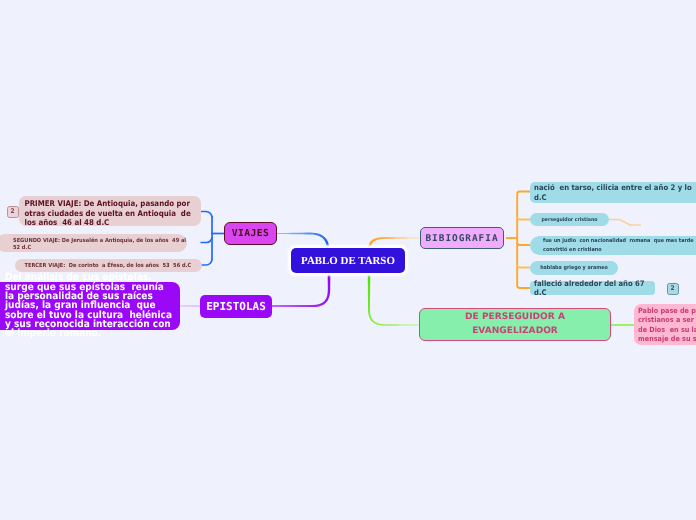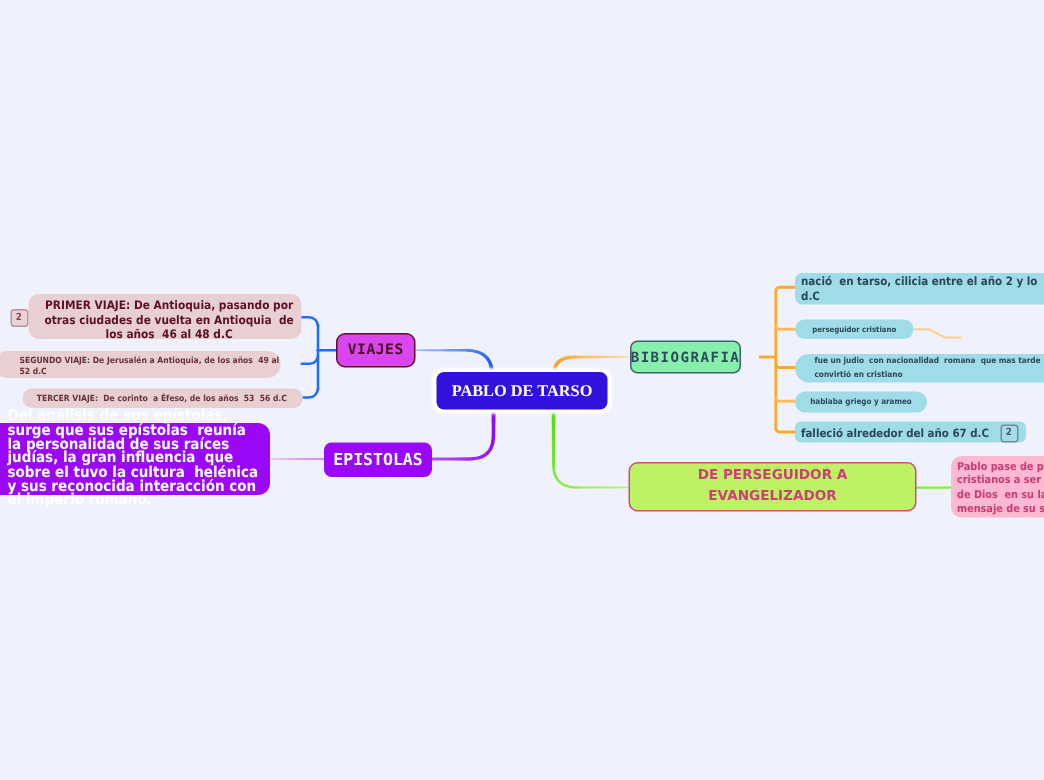--- a/index.html
+++ b/index.html
@@ -5,64 +5,64 @@
 html,body{margin:0;padding:0;}
 body{width:696px;height:520px;background:#eff2fc;overflow:hidden;position:relative;
   font-family:"DejaVu Sans Condensed","DejaVu Sans",sans-serif;-webkit-font-smoothing:antialiased;text-rendering:geometricPrecision;}
 .stage{position:absolute;left:0;top:0;width:696px;height:520px;}
 svg.links{position:absolute;left:0;top:0;width:696px;height:520px;overflow:visible;pointer-events:none;}
 .node{position:absolute;box-sizing:border-box;display:flex;align-items:center;}
 .node span{display:block;white-space:pre-wrap;}
 .stage{will-change:transform;transform:translateZ(0);}
 
 
-.vj1{left:19px;top:196px;width:182px;height:30px;background:#e7cfd2;border-radius:7px;padding:3px 0 0 5.5px;align-items:flex-start;text-align:center;}
+.vj1{left:19px;top:196px;width:182px;height:30px;background:#e7cfd2;border-radius:7px;padding:3px 0 0 5.5px;align-items:flex-start;}
 .vj1 span{font-size:7.85px;font-weight:bold;color:#5b1025;line-height:9.7px;}
 .vj2{left:-4px;top:233.5px;width:191px;height:18px;background:#e7cfd2;border-radius:9px;padding:4px 0 0 17px;align-items:flex-start;}
 .vj2 span{font-size:5.65px;font-weight:bold;color:#6b3038;line-height:7.4px;}
 .vj3{left:15px;top:258.5px;width:187px;height:13px;background:#e7cfd2;border-radius:6.5px;padding:4px 0 0 9.5px;align-items:flex-start;}
 .vj3 span{font-size:5.65px;font-weight:bold;color:#6b3038;line-height:7.6px;}
 .badge2a{position:absolute;left:6.5px;top:205.5px;width:10px;height:10px;border:0.9px solid #c08d97;border-radius:2.5px;
   background:#e9d4d8;display:flex;align-items:center;justify-content:center;font-size:6.5px;color:#8a3f4d;line-height:1;font-weight:bold;}
 
 .viajes{left:224px;top:222px;width:53px;height:23px;background:#d946ef;border:1.6px solid #5b1025;border-radius:6px;
   justify-content:center;}
 .viajes span{font-size:9.7px;font-weight:bold;color:#4a0d1e;letter-spacing:0.4px;font-family:"DejaVu Sans Mono",monospace;}
 
 
 .epis-txt{left:-8px;top:282px;width:188px;height:48px;background:#9b07f7;border-radius:8px;padding:0 0 0 13px;}
 .epis-txt span{font-size:10px;font-weight:bold;color:#ffffff;line-height:9.3px;width:167px;flex:0 0 167px;}
-.epistolas{left:216px;top:295px;width:72px;height:23px;background:#9b07f7;border-radius:5px;justify-content:center;}
+.epistolas{left:200px;top:295px;width:72px;height:23px;background:#9b07f7;border-radius:5px;justify-content:center;}
 .epistolas span{font-size:11px;font-weight:bold;color:#ffffff;letter-spacing:0px;font-family:"DejaVu Sans Mono",monospace;}
 
 
 .center{left:291px;top:248px;width:114px;height:25px;background:#3311dd;border-radius:5px;justify-content:center;
   box-shadow:0 0 2px 2.5px #ffffff;}
 .center span{font-size:10.9px;font-weight:bold;color:#ffffff;font-family:"Liberation Serif",serif;letter-spacing:0px;}
 
 
-.biblio{left:420px;top:227px;width:74px;height:22px;background:#86efac;border:1.6px solid #3d6072;border-radius:5px;
+.biblio{left:420px;top:227px;width:84px;height:22px;background:#f0abfc;border:1.6px solid #3d6072;border-radius:5px;
   justify-content:center;}
 .biblio span{font-size:9.4px;font-weight:bold;color:#2e4a5e;letter-spacing:1px;font-family:"DejaVu Sans Mono",monospace;}
 
 .bb1{left:530px;top:182px;width:182px;height:21px;background:#a0dbe8;border-radius:5px;padding:0 0 0 4px;}
 .bb1 span{font-size:7.65px;font-weight:bold;color:#2b4756;line-height:9.6px;width:160px;flex:0 0 160px;}
 .bb2{left:530px;top:213px;width:79px;height:13px;background:#a0dbe8;border-radius:7px;justify-content:center;}
 .bb2 span{font-size:5.15px;font-weight:bold;color:#2b4756;}
 .bb3{left:530px;top:236px;width:180px;height:19px;background:#a0dbe8;border-radius:9.5px;padding:0 0 0 13px;}
 .bb3 span{font-size:5.45px;font-weight:bold;color:#2b4756;line-height:8.2px;width:155px;flex:0 0 155px;}
 .bb4{left:530px;top:261px;width:88px;height:13.5px;background:#a0dbe8;border-radius:7px;justify-content:center;}
 .bb4 span{font-size:5.35px;font-weight:bold;color:#2b4756;}
-.bb5{left:530px;top:281px;width:154px;height:14px;background:#a0dbe8;border-radius:4px;padding:0 0 0 4px;}
+.bb5{left:530px;top:281px;width:125px;height:14px;background:#a0dbe8;border-radius:4px;padding:0 0 0 4px;}
 .bb5 span{font-size:7.6px;font-weight:bold;color:#2b4756;}
 .badge2b{position:absolute;left:666.5px;top:282.5px;width:10px;height:10px;border:0.9px solid #6b8f9e;border-radius:2.5px;
   background:#a9dbe6;display:flex;align-items:center;justify-content:center;font-size:6.5px;color:#36586b;line-height:1;font-weight:bold;}
 
 
-.persg{left:419px;top:308px;width:192px;height:33px;background:#bef264;border:1.5px solid #d2497c;border-radius:6px;
+.persg{left:419px;top:308px;width:192px;height:33px;background:#86efac;border:1.5px solid #d2497c;border-radius:6px;
   justify-content:center;}
 .persg span{text-align:center;width:100%;}
 .persg span{font-size:9.05px;font-weight:bold;color:#cc4077;line-height:13.2px;letter-spacing:0px;font-family:"DejaVu Sans",sans-serif;}
 .persg-txt{left:634px;top:304px;width:120px;height:41px;background:#ffb8d2;border-radius:7px;padding:0 4px 0 4px;}
 .persg-txt span{font-size:7.2px;font-weight:bold;color:#c73b70;line-height:9.5px;width:116px;flex:0 0 116px;}
 </style>
 </head>
 <body>
 
 <div class="stage">

